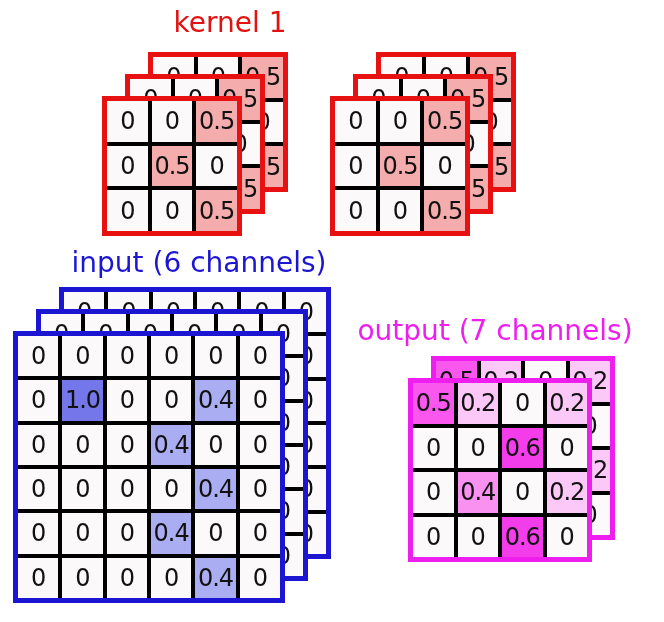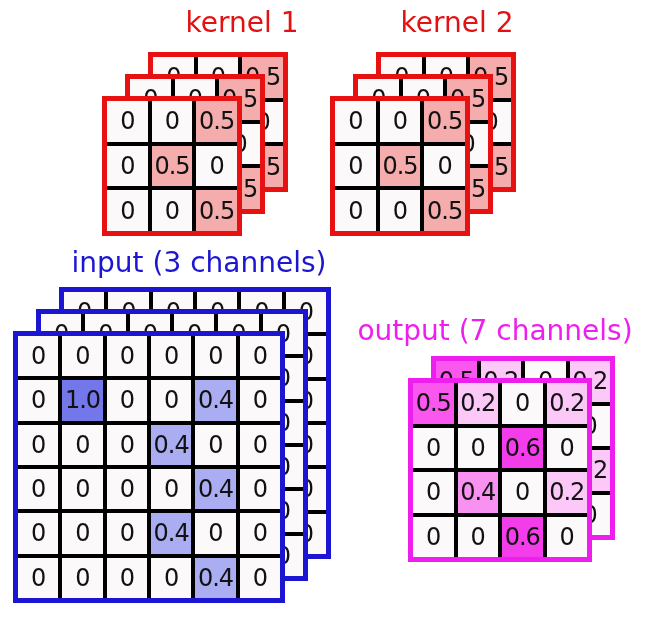--- a/index.html
+++ b/index.html
@@ -35,23 +35,22 @@
     font-size: 24px;
     color: #111111;
     letter-spacing: -1px;
     overflow: hidden;
   }
 </style>
 </head>
 <body>
 
 <div class="canvas">
-  <div class="stack-title" style="left: 242px; top: 8px; color: rgb(227, 18, 18);">kernel 1</div>
-  <div class="stack-title" style="left: 457px; top: 8px; color: rgb(227, 18, 18);">kernel 2</div>
-  <div class="stack-title" style="left: 199px; top: 248px; color: rgb(28, 22, 210);">input (3 channels)</div>
+  <div class="stack-title" style="left: 230px; top: 8px; color: rgb(227, 18, 18);">kernel 1</div>
+  <div class="stack-title" style="left: 199px; top: 248px; color: rgb(28, 22, 210);">input (6 channels)</div>
   <div class="stack-title" style="left: 495px; top: 316px; color: rgb(238, 31, 238);">output (7 channels)</div>
 
   <div class="stack" style="left: 102px; top: 52px; width: 186px; height: 184px;">
       <div class="matrix" style="left: 46px; top: 0px; width: 140px; height: 140px; border-color: rgb(232, 17, 17); grid-template-columns: repeat(3, 1fr); grid-template-rows: repeat(3, 1fr);">
         <div class="cell" style="background: rgb(251, 249, 249);">0</div>
         <div class="cell" style="background: rgb(251, 249, 249);">0</div>
         <div class="cell" style="background: rgb(245, 172, 172);">0.5</div>
         <div class="cell" style="background: rgb(251, 249, 249);">0</div>
         <div class="cell" style="background: rgb(245, 172, 172);">0.5</div>
         <div class="cell" style="background: rgb(251, 249, 249);">0</div>

